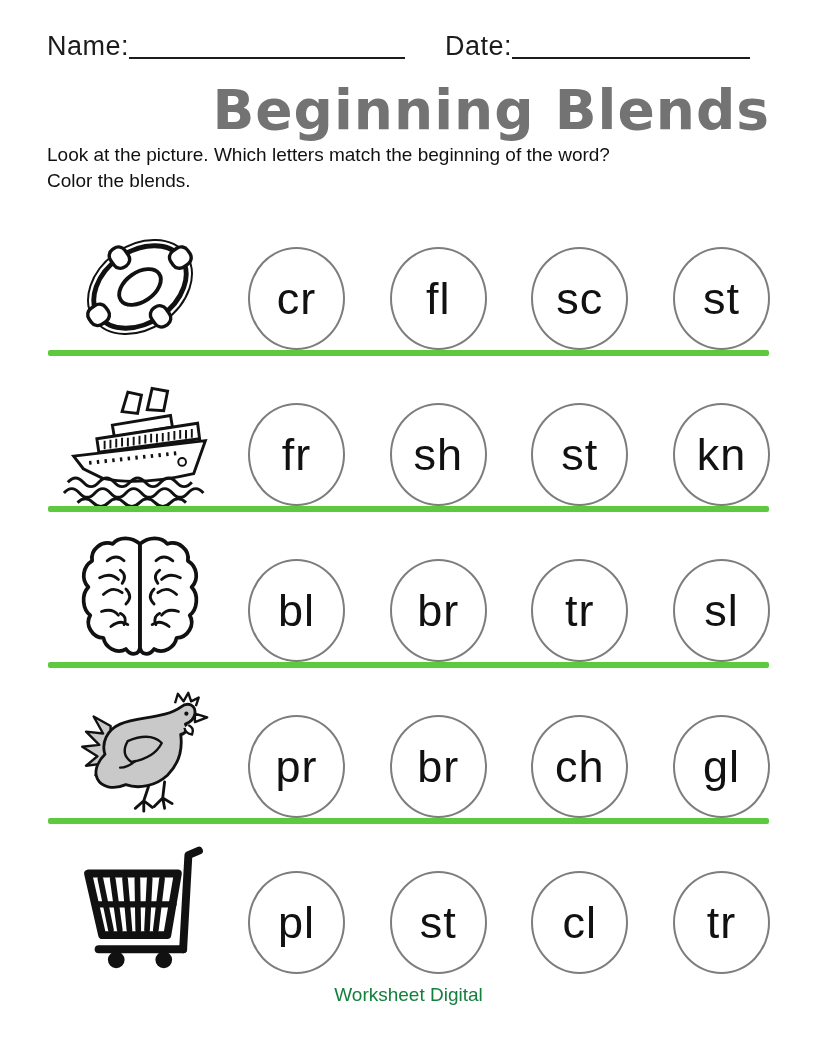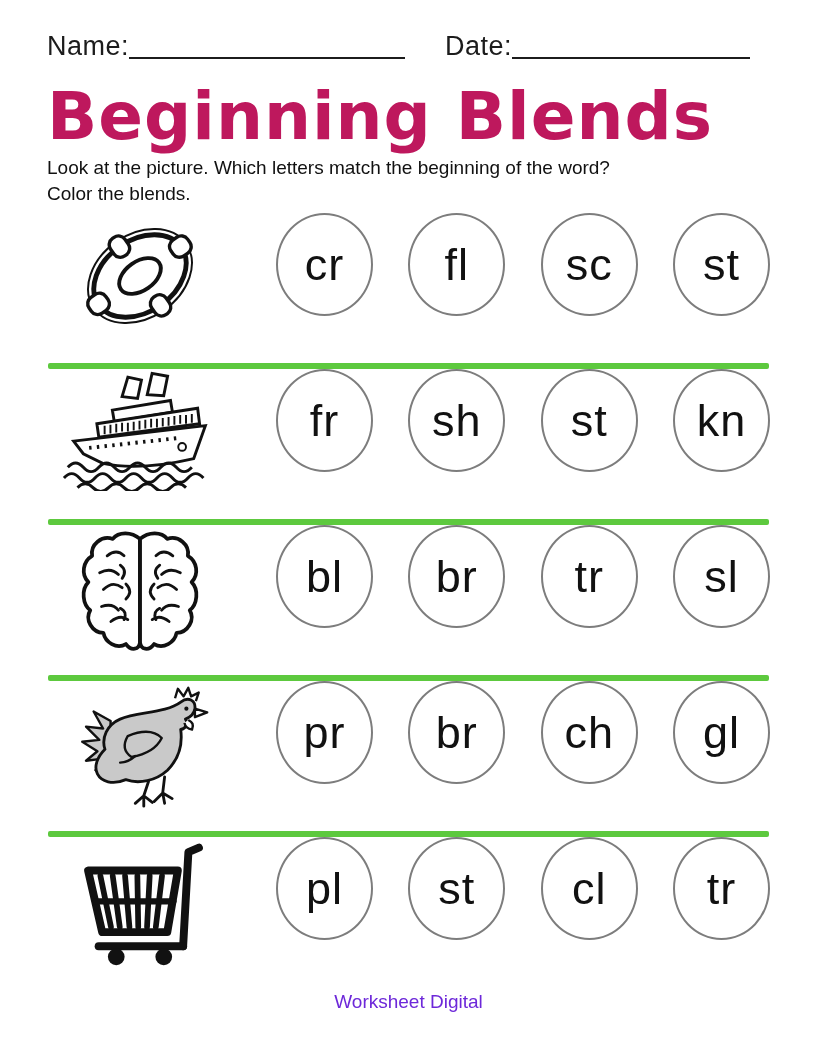--- a/index.html
+++ b/index.html
@@ -15,42 +15,42 @@
   }
   
   .head-fields { display:flex; align-items:center; height:36px; }
   .field-label { font-size:27px; letter-spacing:0.5px; color:#1c1c1c; }
   .write-line { border-bottom:2px solid #1c1c1c; height:26px; display:inline-block; }
   .name-line { width:276px; }
   .date-line { width:238px; }
   .date-group { margin-left:40px; }
   
   .title {
-    text-align:left; margin-top:14px;
-    font-size:66px; font-weight:bold; letter-spacing:1px;
-    color:#be185d;
+    text-align:right; margin-top:14px;
+    font-size:55px; font-weight:bold; letter-spacing:1px;
+    color:#737373;
     font-family:"DejaVu Sans", "Liberation Sans", sans-serif;
   }
   
   .instructions { font-size:19px; line-height:26px; color:#111; }
   
   .rows { margin-top:6px; }
-  .row { display:flex; align-items:flex-start; height:150px;gap:28px; }
+  .row { display:flex; align-items:flex-end; height:150px; }
   .img-cell { flex:0 0 185px; display:flex; justify-content:center; align-items:center; }
   .circles { flex:1; display:flex; justify-content:space-between; align-items:center; padding-left:16px; }
   .circle {
     width:97px; height:103px;
     border:2px solid #7d7d7d; border-radius:50%;
     display:flex; align-items:center; justify-content:center;
     font-size:45px; color:#111; letter-spacing:1px;
     background:#fff;
   }
   .separator { height:6px; background:#5dc93e; border-radius:2px; margin:0 1px; }
   
-  .footer { text-align:center; margin-top:4px; font-size:19px; color:#6d28d9; }
+  .footer { text-align:center; margin-top:10px; font-size:19px; color:#15803d; }
   svg { display:block; }
 </style>
 </head>
 <body>
 
 <div class="page">
 
   <div class="head-fields">
     <span class="field-label">Name:</span>
     <span class="write-line name-line"></span>

